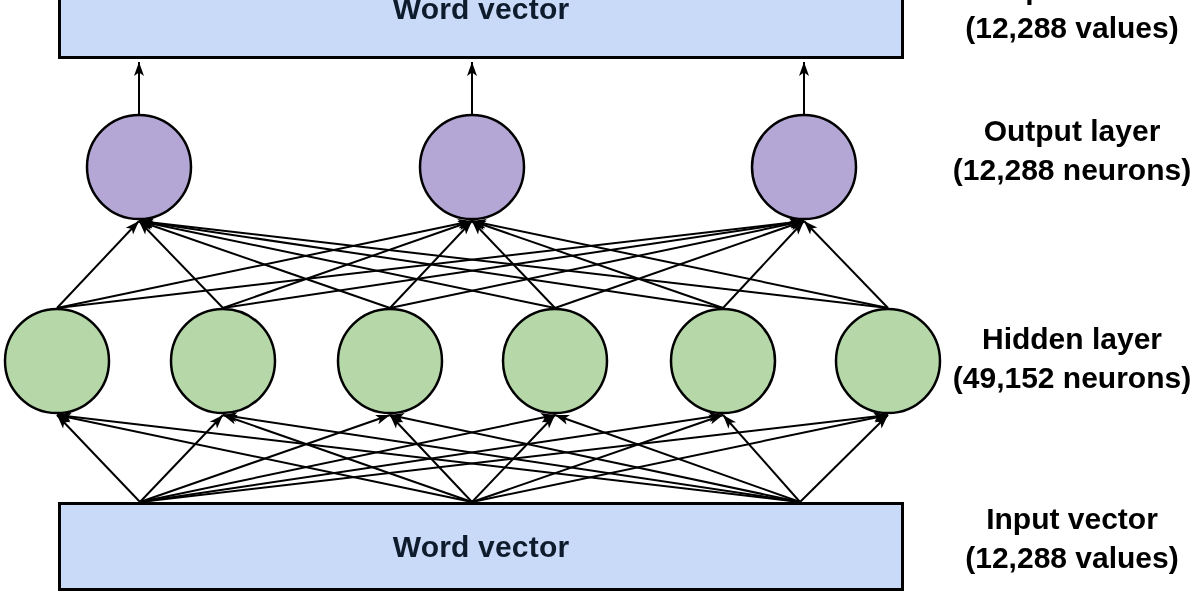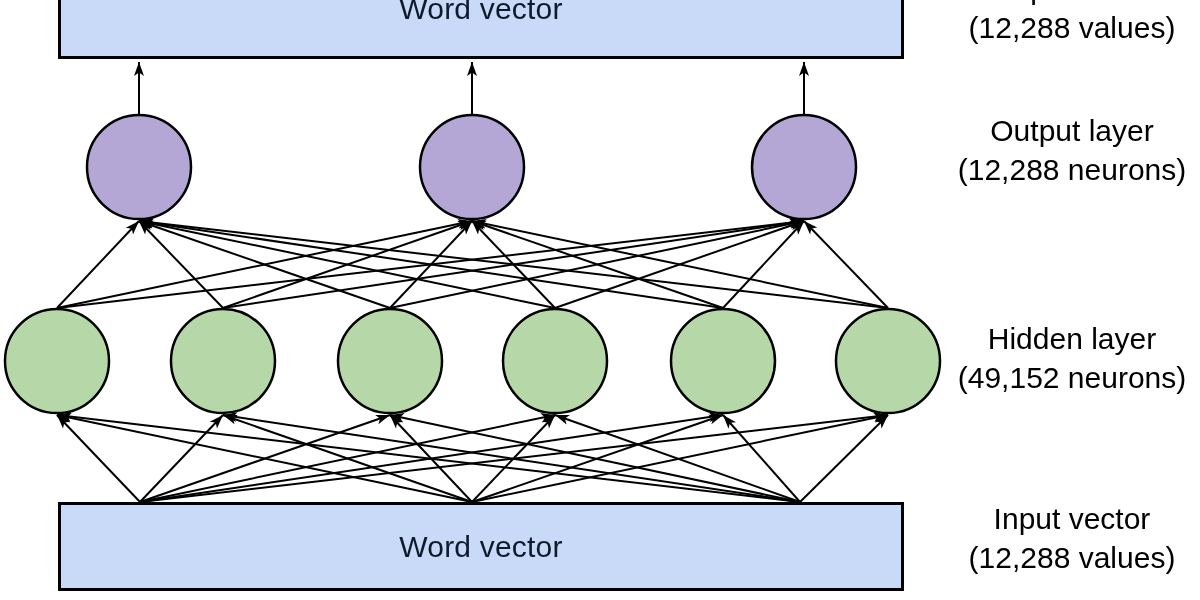--- a/index.html
+++ b/index.html
@@ -3,20 +3,21 @@
 <meta charset="utf-8">
 <style>
   html, body { margin: 0; padding: 0; background: #ffffff; }
   .canvas {
     position: relative;
     width: 1200px;
     height: 600px;
     overflow: hidden;
     background: #ffffff;
     font-family: "Liberation Sans", sans-serif;
+    font-weight: bold;
   }
   .net-svg {
     position: absolute;
     left: 0; top: 0;
     width: 1200px; height: 600px;
   }
   .vecbox {
     position: absolute;
     left: 58px;
     width: 846px;

